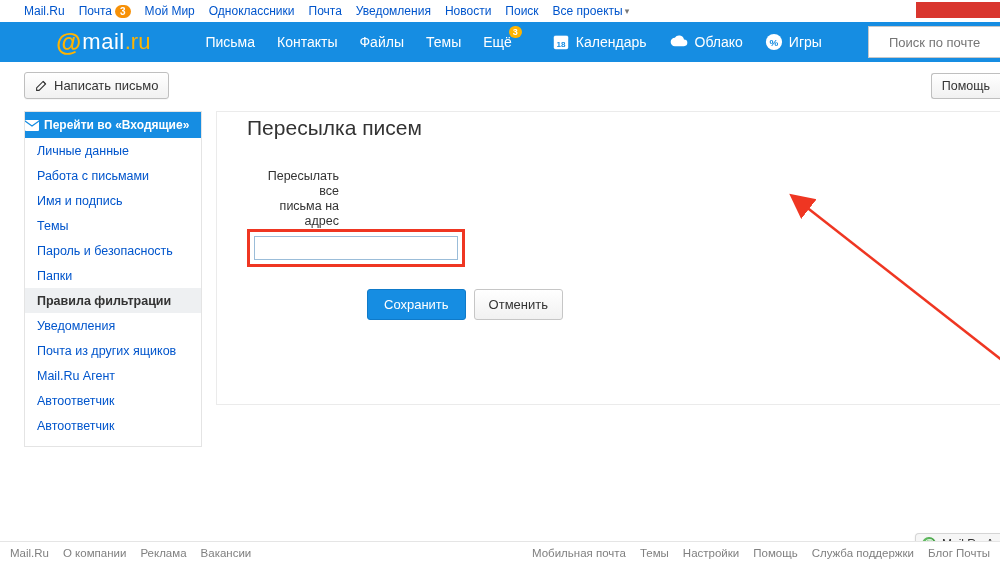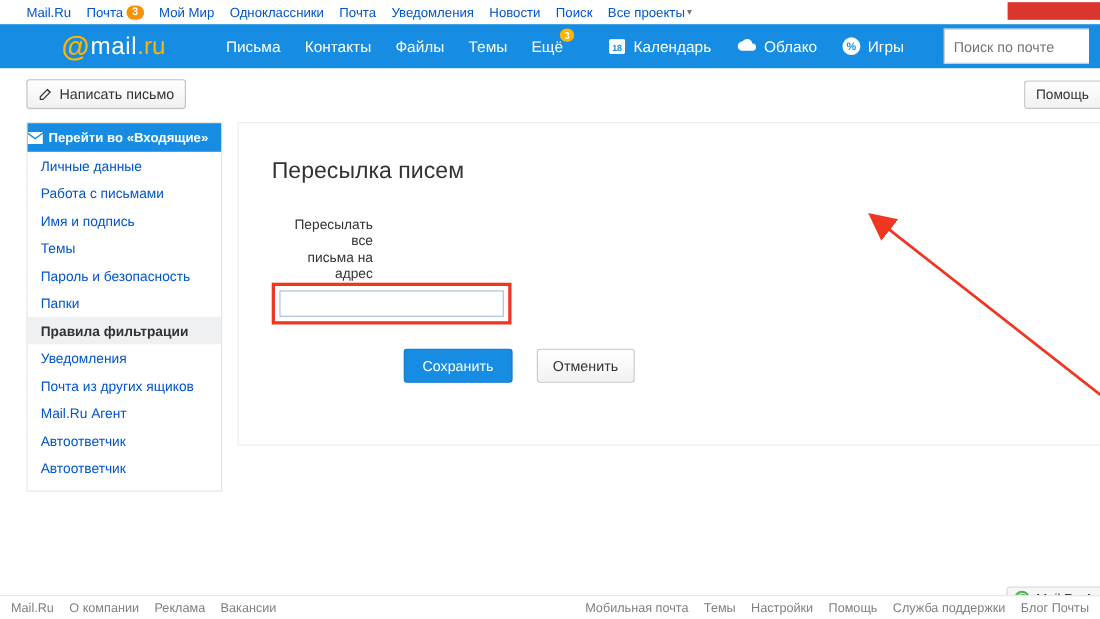--- a/index.html
+++ b/index.html
@@ -107,28 +107,28 @@
     background: #ffb400;
     color: #fff;
     border-radius: 7px;
     font-size: 9px;
     font-weight: bold;
     padding: 0 4px;
     line-height: 12px;
   }
   .search-box {
     position: absolute;
-    right: 10px;
+    right: 0;
     top: 4px;
     height: 32px;
     width: 132px;
     background: #fff;
     display: flex;
     align-items: center;
-    padding-left: 8px;
+    padding-left: 20px;
     border: 1px solid #c8c8c8;
     border-right: none;
   }
   .search-box input {
     border: none;
     outline: none;
     font-size: 13px;
     color: #333;
     width: 100%;
   }
@@ -202,21 +202,21 @@
   }
 
   
   .panel {
     flex: 1;
     margin-left: 14px;
     border: 1px solid #ebebeb;
     border-right: none;
     background: #fff;
     min-height: 294px;
-    padding: 32px 30px 30px 30px;
+    padding: 4px 30px 30px 30px;
     position: relative;
   }
   .panel h1 {
     font-size: 21px;
     font-weight: normal;
     color: #333;
     margin-bottom: 26px;
   }
   .row {
     display: flex;
@@ -242,21 +242,21 @@
     height: 24px;
     border: 1px solid #9bbdd9;
     outline: none;
     padding: 0 4px;
     font-size: 13px;
     background: #fff;
   }
   .actions {
     margin-left: 120px;
     display: flex;
-    gap: 22px;
+    gap: 8px;
   }
   .btn-primary {
     background: #168de2;
     color: #fff;
     border: 1px solid #0f7ac9;
     border-radius: 3px;
     padding: 7px 16px;
     font-size: 13px;
     cursor: pointer;
   }

